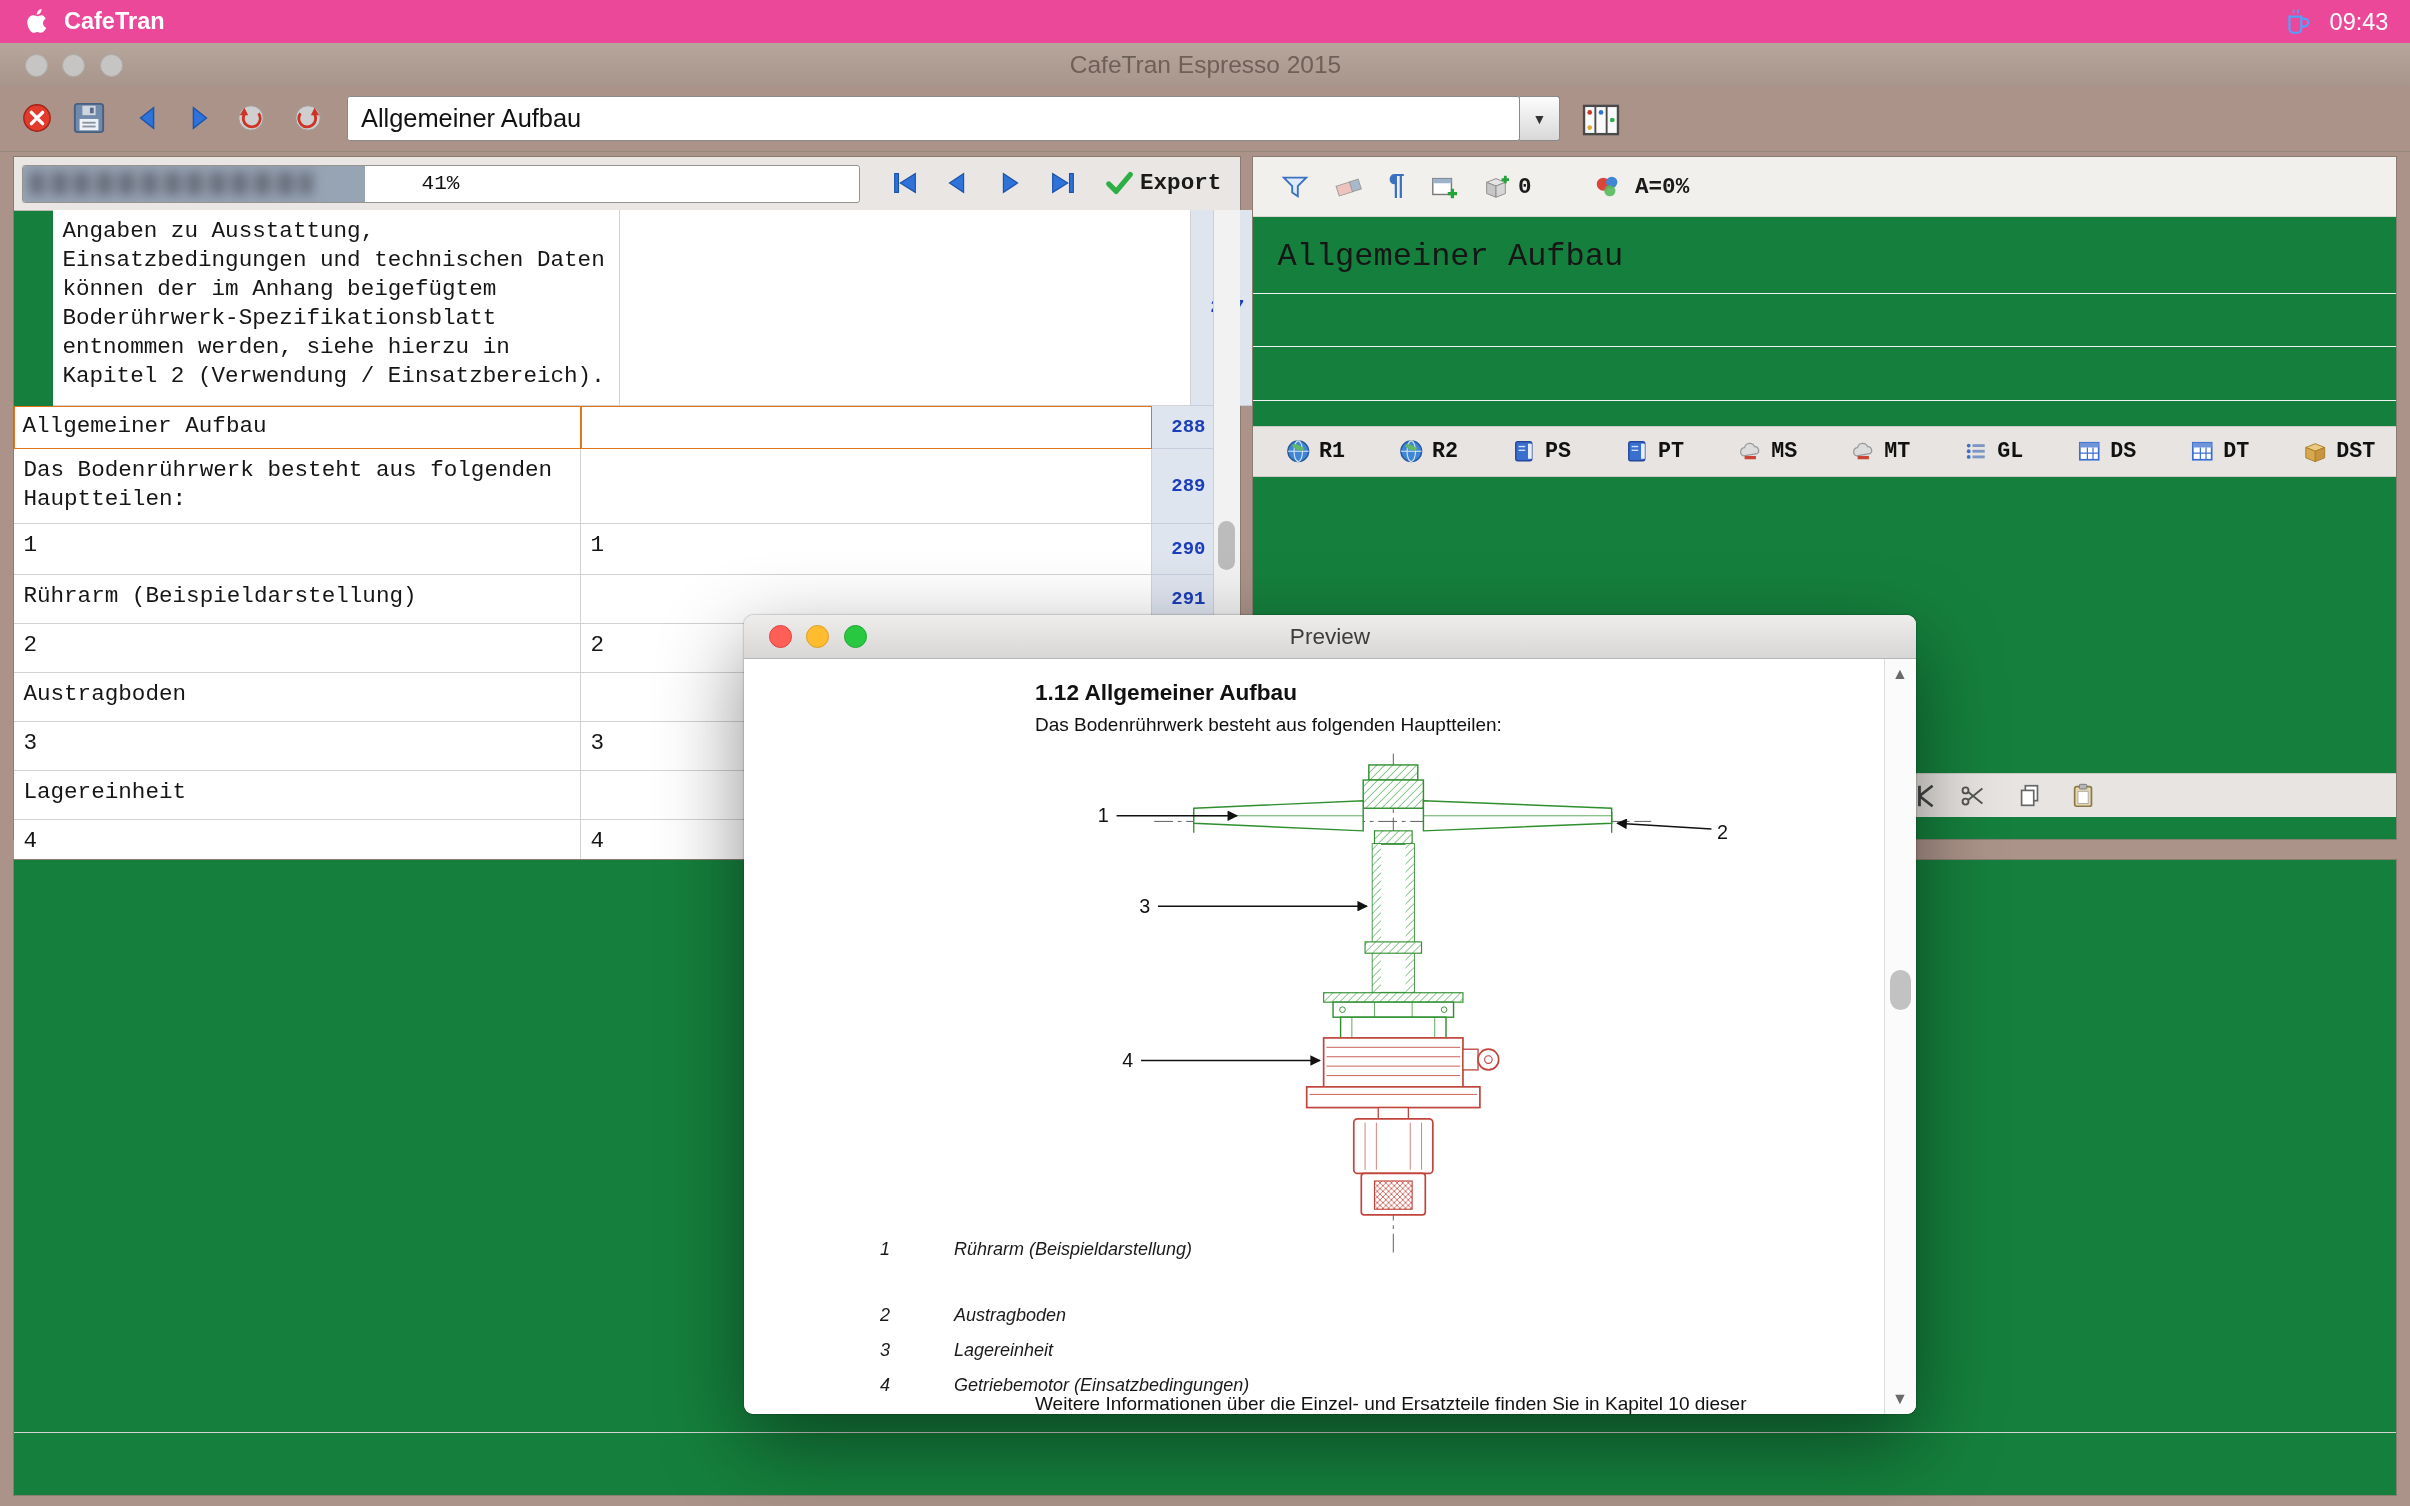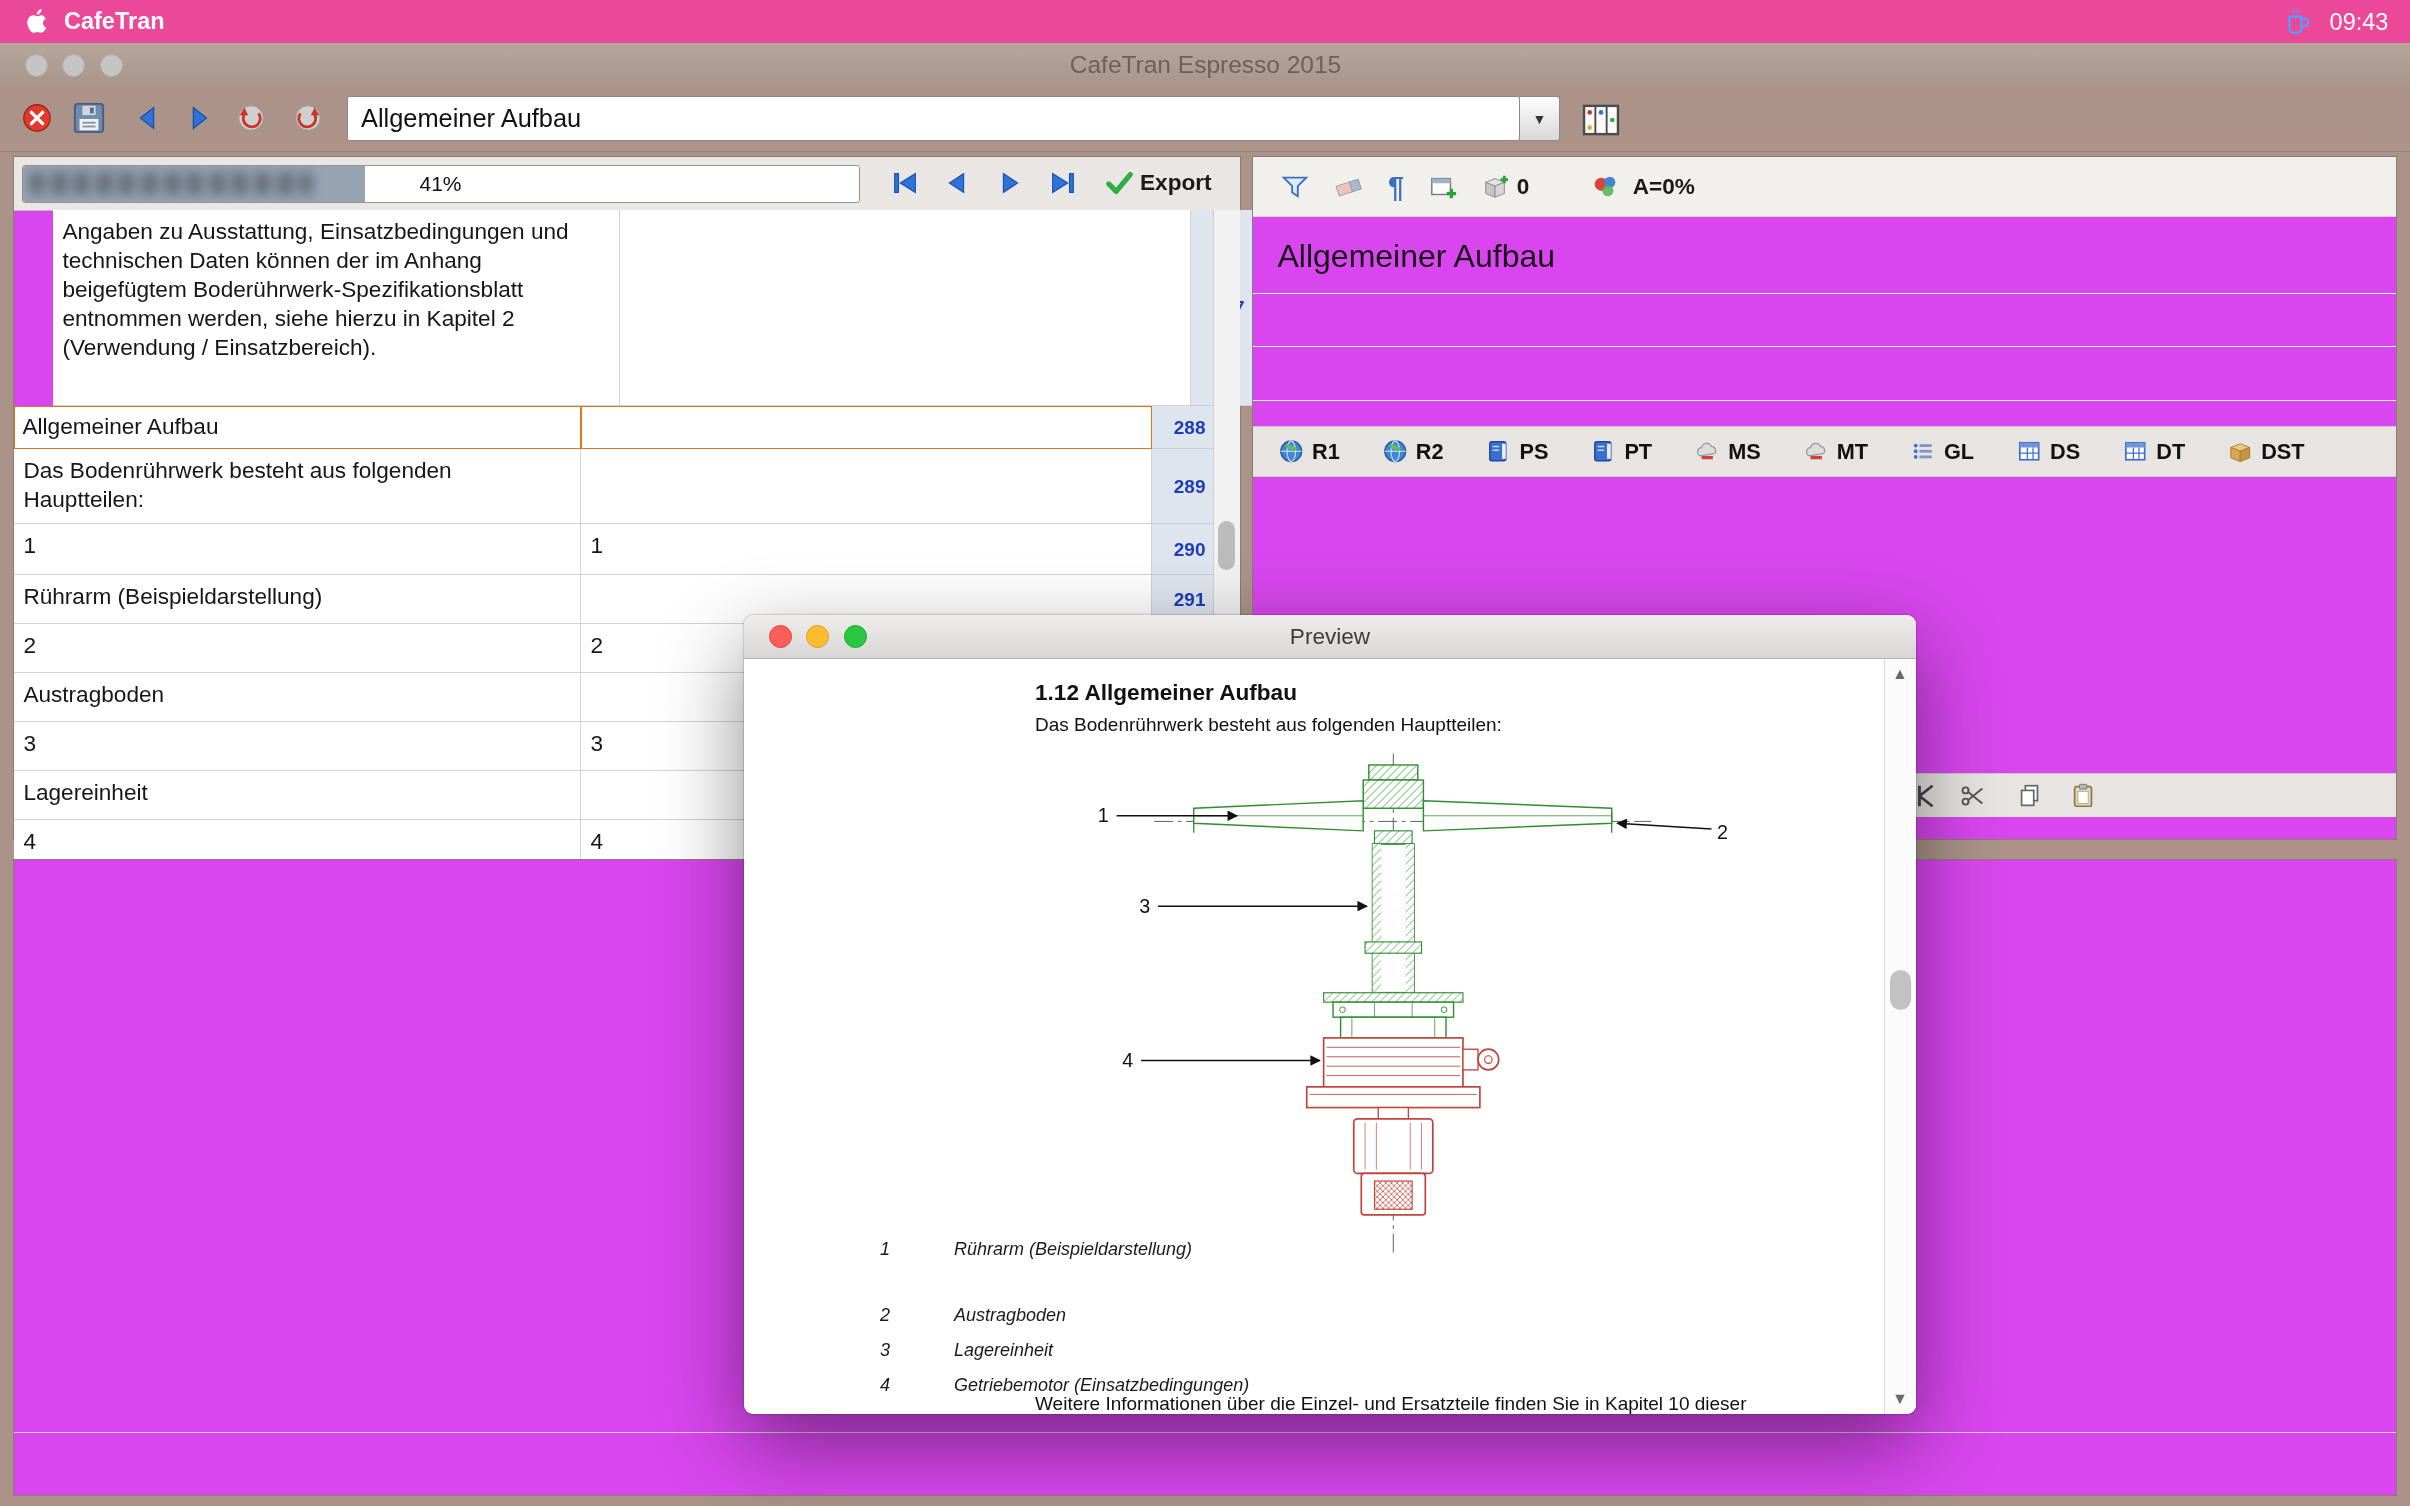--- a/index.html
+++ b/index.html
@@ -12,21 +12,21 @@
            display:flex;align-items:center;color:#fff;z-index:60;}
   #menubar .appname{font-weight:bold;font-size:23.5px;margin-left:24.5px;}
   #menubar .right{margin-left:auto;display:flex;align-items:flex-end;gap:19px;margin-right:22.6px;}
   #menubar .time{font-size:23.5px;}
   
   #titlebar{position:absolute;left:0;top:43px;width:2411px;height:43px;
             background:linear-gradient(#b7a69c,#a8958b);}
   #titlebar .wtitle{width:100%;text-align:center;line-height:43px;font-size:24.5px;color:#6e6058;}
   .tl{position:absolute;top:11.3px;width:21px;height:21px;border-radius:50%;}
   .tl.gray{background:#c7c5c3;border:0.9px solid #aeaca9;}
-  .panel{position:absolute;background:#d946ef;border:0.9px solid #8b7c72;box-sizing:border-box;}
+  .panel{position:absolute;background:#15803d;border:0.9px solid #8b7c72;box-sizing:border-box;font-family:Liberation Mono, monospace;}
   
   #grid-header{position:absolute;left:0;top:0;width:1226px;height:53px;background:#e9e6e3;
                border-bottom:0.9px solid #bdbab6;}
   #progress{position:absolute;left:7.5px;top:7.5px;width:836px;height:36px;background:#fff;
             border:0.9px solid #979390;border-radius:2.8px;overflow:hidden;}
   #progress .fill{position:absolute;left:0;top:0;bottom:0;background:#97a4b4;}
   #progress .blur{position:absolute;left:7.5px;top:6.6px;width:282px;height:22.6px;border-radius:3.8px;
     background:repeating-linear-gradient(90deg,rgba(55,55,66,.55) 0 13px,rgba(125,125,135,.30) 13px 22.6px);
     filter:blur(5.6px);}
   #progress .pct{position:absolute;left:0;right:0;top:0;line-height:36px;text-align:center;
@@ -49,21 +49,21 @@
               border-radius:8.5px;}
   
   #editor-toolbar{position:absolute;left:0;top:0;width:1143px;height:60px;background:#f2f0ed;
                   border-bottom:0.9px solid #dad6d1;display:flex;align-items:center;
                   padding-left:28px;box-sizing:border-box;gap:24.5px;}
   .count-label{font-weight:bold;font-size:22.6px;color:#1a1a1a;}
   #seg-text{position:absolute;left:24.5px;top:81px;font-size:32px;color:#161616;}
   .editor-line{position:absolute;left:0;width:1143px;height:0.9px;background:#f2f3f5;}
   #res-bar{position:absolute;left:0;top:269px;width:1143px;height:51px;background:#e7e4e1;
            border-top:0.9px solid #ccc8c4;border-bottom:0.9px solid #ccc8c4;display:flex;
-           align-items:center;padding-left:26px;box-sizing:border-box;gap:43px;}
+           align-items:center;padding-left:33px;box-sizing:border-box;gap:54px;}
   .res{display:flex;align-items:center;gap:8.5px;font-weight:bold;font-size:21.7px;color:#111;}
   #editor-bottombar{position:absolute;left:0;top:616px;width:1143px;height:43px;background:#e7e4e1;
                     border-top:0.9px solid #ccc8c4;}
   .pilcrow{font-weight:bold;font-size:29px;color:#3a70c0;line-height:28px;}
   
   #bottom-divider{position:absolute;left:0;top:572px;width:2382px;height:0.9px;background:#d3d3d3;}
   
   #preview{position:absolute;left:744px;top:615px;width:1172px;height:799px;z-index:50;
            border-radius:9.4px;box-shadow:0 30px 85px rgba(0,0,0,.45),0 0 1.9px rgba(0,0,0,.5);
            background:#fff;}

